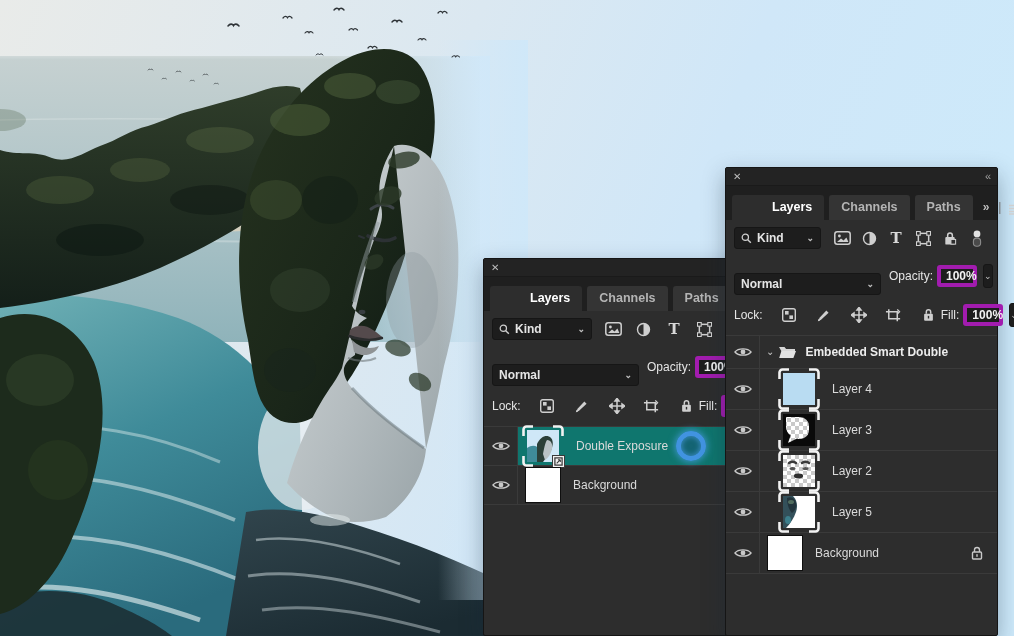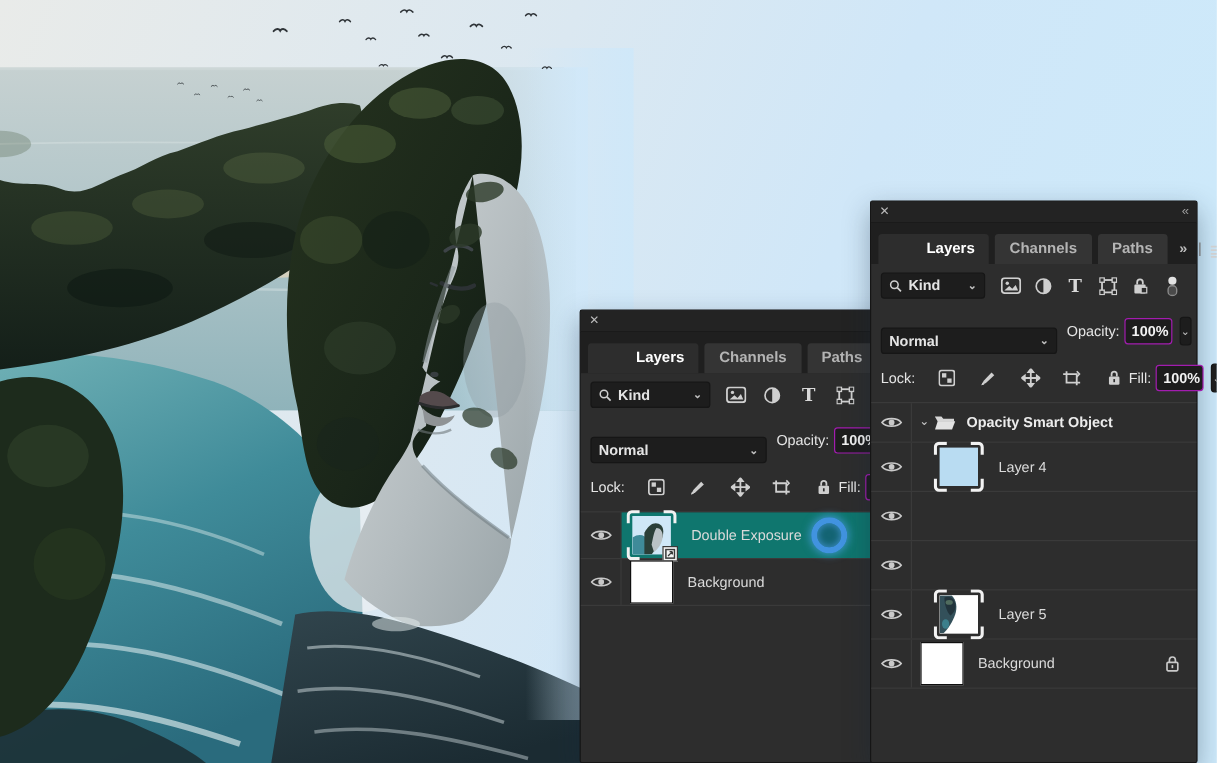--- a/index.html
+++ b/index.html
@@ -37,21 +37,21 @@
   .t-row{display:flex;align-items:center;margin-bottom:8px;}
   .combo{background:#1d1d1d;border:1px solid #161616;border-radius:3px;height:22px;
          display:flex;align-items:center;padding:0 6px;gap:5px;box-sizing:border-box;
          color:#e4e4e4;font-weight:700;}
   .combo .chev{margin-left:auto;font-size:9px;color:#c2c2c2;line-height:0;}
   .kind-combo{width:100px;}
   .blend-combo{flex:0 0 147px;margin-top:16px;}
   .icon-btn{width:24px;height:22px;display:flex;align-items:center;justify-content:center;}
   .filter-icons{display:flex;align-items:center;margin-left:9px;gap:3px;flex:1;justify-content:space-between;}
   .t-label{color:#e5e5e5;margin:0 4px 0 8px;white-space:nowrap;}
-  .val-box{background:#1d1d1d;border:1px solid #a21caf;border-radius:3px;height:22px;
+  .val-box{background:#1d1d1d;border:4px solid #a21caf;border-radius:3px;height:22px;
            width:40px;display:flex;align-items:center;padding:0 5px;box-sizing:border-box;
            color:#f2f2f2;font-weight:700;}
   .chev-btn{background:#1d1d1d;border:1px solid #161616;border-radius:3px;height:22px;width:17px;
             margin-left:6px;display:flex;align-items:center;justify-content:center;
             color:#c2c2c2;font-size:9px;line-height:0;}
   .lock-icons{display:flex;align-items:center;gap:11px;margin-left:10px;}
   .serif-t{font-family:"DejaVu Serif","Liberation Serif",serif;font-weight:700;
            font-size:15px;color:#d8d8d8;line-height:1;}
 
   .layer-list{flex:1;display:flex;flex-direction:column;border-top:1px solid #3a3a3a;}
@@ -577,21 +577,21 @@
             <path d="M1,5.5 C4.2,1.3 13.8,1.3 17,5.5 C13.8,9.7 4.2,9.7 1,5.5 Z" fill="none" stroke="#c9c9c9" stroke-width="1.4"></path>
             <circle cx="9" cy="5.5" r="2.4" fill="#c9c9c9"></circle>
           </svg>
         </div>
         <div class="row-body">
           <span class="expander">⌄</span>
           <svg width="19" height="14" viewBox="0 0 19 14">
             <path d="M1,2 h5.5 l1.6,2 H17 v2.4 H3.6 Z" fill="#d6d6d6"></path>
             <path d="M3.4,6 H18 L15.4,13 H1.2 Z" fill="#e2e2e2"></path>
           </svg>
-          <span class="group-name">Opacity Smart Object</span>
+          <span class="group-name">Embedded Smart Double</span>
         </div>
       </div>
 
       <div class="layer-row lr40">
         <div class="eye-cell">
           <svg width="18" height="12" viewBox="0 0 18 11">
             <path d="M1,5.5 C4.2,1.3 13.8,1.3 17,5.5 C13.8,9.7 4.2,9.7 1,5.5 Z" fill="none" stroke="#c9c9c9" stroke-width="1.4"></path>
             <circle cx="9" cy="5.5" r="2.4" fill="#c9c9c9"></circle>
           </svg>
         </div>
@@ -606,28 +606,66 @@
         </div>
       </div>
 
       <div class="layer-row lr40">
         <div class="eye-cell">
           <svg width="18" height="12" viewBox="0 0 18 11">
             <path d="M1,5.5 C4.2,1.3 13.8,1.3 17,5.5 C13.8,9.7 4.2,9.7 1,5.5 Z" fill="none" stroke="#c9c9c9" stroke-width="1.4"></path>
             <circle cx="9" cy="5.5" r="2.4" fill="#c9c9c9"></circle>
           </svg>
         </div>
+        <div class="row-body indent">
+          <div class="thumb-wrap">
+            <div class="thumb thumb-black">
+              <svg viewBox="0 0 32 32">
+                <defs>
+                  <pattern id="chk" width="8" height="8" patternUnits="userSpaceOnUse">
+                    <rect width="8" height="8" fill="#ffffff"></rect>
+                    <rect width="4" height="4" fill="#c9c9c9"></rect>
+                    <rect x="4" y="4" width="4" height="4" fill="#c9c9c9"></rect>
+                  </pattern>
+                </defs>
+                <rect width="32" height="32" fill="#0a0a0a"></rect>
+                <path d="M3,3 H17 a9,9 0 0 1 9,9 V16 a9,9 0 0 1 -12,8.5 L5,29 L7.6,21.5 C4.8,19.6 3,16.5 3,12.6 Z" fill="url(#chk)"></path>
+              </svg>
+            </div>
+            <svg class="brk" viewBox="0 0 42 42">
+              <path d="M1.5,11 V4.5 a3,3 0 0 1 3,-3 H11 M31,1.5 h6.5 a3,3 0 0 1 3,3 V11 M40.5,31 v6.5 a3,3 0 0 1 -3,3 H31 M11,40.5 H4.5 a3,3 0 0 1 -3,-3 V31" fill="none" stroke="#f2f2f2" stroke-width="2.6"></path>
+            </svg>
+          </div>
+          <span class="layer-name">Layer 3</span>
+        </div>
       </div>
 
       <div class="layer-row lr40">
         <div class="eye-cell">
           <svg width="18" height="12" viewBox="0 0 18 11">
             <path d="M1,5.5 C4.2,1.3 13.8,1.3 17,5.5 C13.8,9.7 4.2,9.7 1,5.5 Z" fill="none" stroke="#c9c9c9" stroke-width="1.4"></path>
             <circle cx="9" cy="5.5" r="2.4" fill="#c9c9c9"></circle>
           </svg>
+        </div>
+        <div class="row-body indent">
+          <div class="thumb-wrap">
+            <div class="thumb checker">
+              <svg viewBox="0 0 32 32">
+                <path d="M6,8 C8,6.6 11,6.6 13,8" stroke="#3b3b3b" stroke-width="2.4" fill="none" stroke-linecap="round"></path>
+                <path d="M19,8 C21,6.6 24,6.6 26,8" stroke="#3b3b3b" stroke-width="2.4" fill="none" stroke-linecap="round"></path>
+                <ellipse cx="9.5" cy="13.5" rx="3" ry="1.6" fill="#555555"></ellipse>
+                <ellipse cx="22.5" cy="13.5" rx="3" ry="1.6" fill="#555555"></ellipse>
+                <ellipse cx="15.5" cy="21" rx="4.6" ry="2.4" fill="#2f2f2f"></ellipse>
+              </svg>
+            </div>
+            <svg class="brk" viewBox="0 0 42 42">
+              <path d="M1.5,11 V4.5 a3,3 0 0 1 3,-3 H11 M31,1.5 h6.5 a3,3 0 0 1 3,3 V11 M40.5,31 v6.5 a3,3 0 0 1 -3,3 H31 M11,40.5 H4.5 a3,3 0 0 1 -3,-3 V31" fill="none" stroke="#f2f2f2" stroke-width="2.6"></path>
+            </svg>
+          </div>
+          <span class="layer-name">Layer 2</span>
         </div>
       </div>
 
       <div class="layer-row lr40">
         <div class="eye-cell">
           <svg width="18" height="12" viewBox="0 0 18 11">
             <path d="M1,5.5 C4.2,1.3 13.8,1.3 17,5.5 C13.8,9.7 4.2,9.7 1,5.5 Z" fill="none" stroke="#c9c9c9" stroke-width="1.4"></path>
             <circle cx="9" cy="5.5" r="2.4" fill="#c9c9c9"></circle>
           </svg>
         </div>

